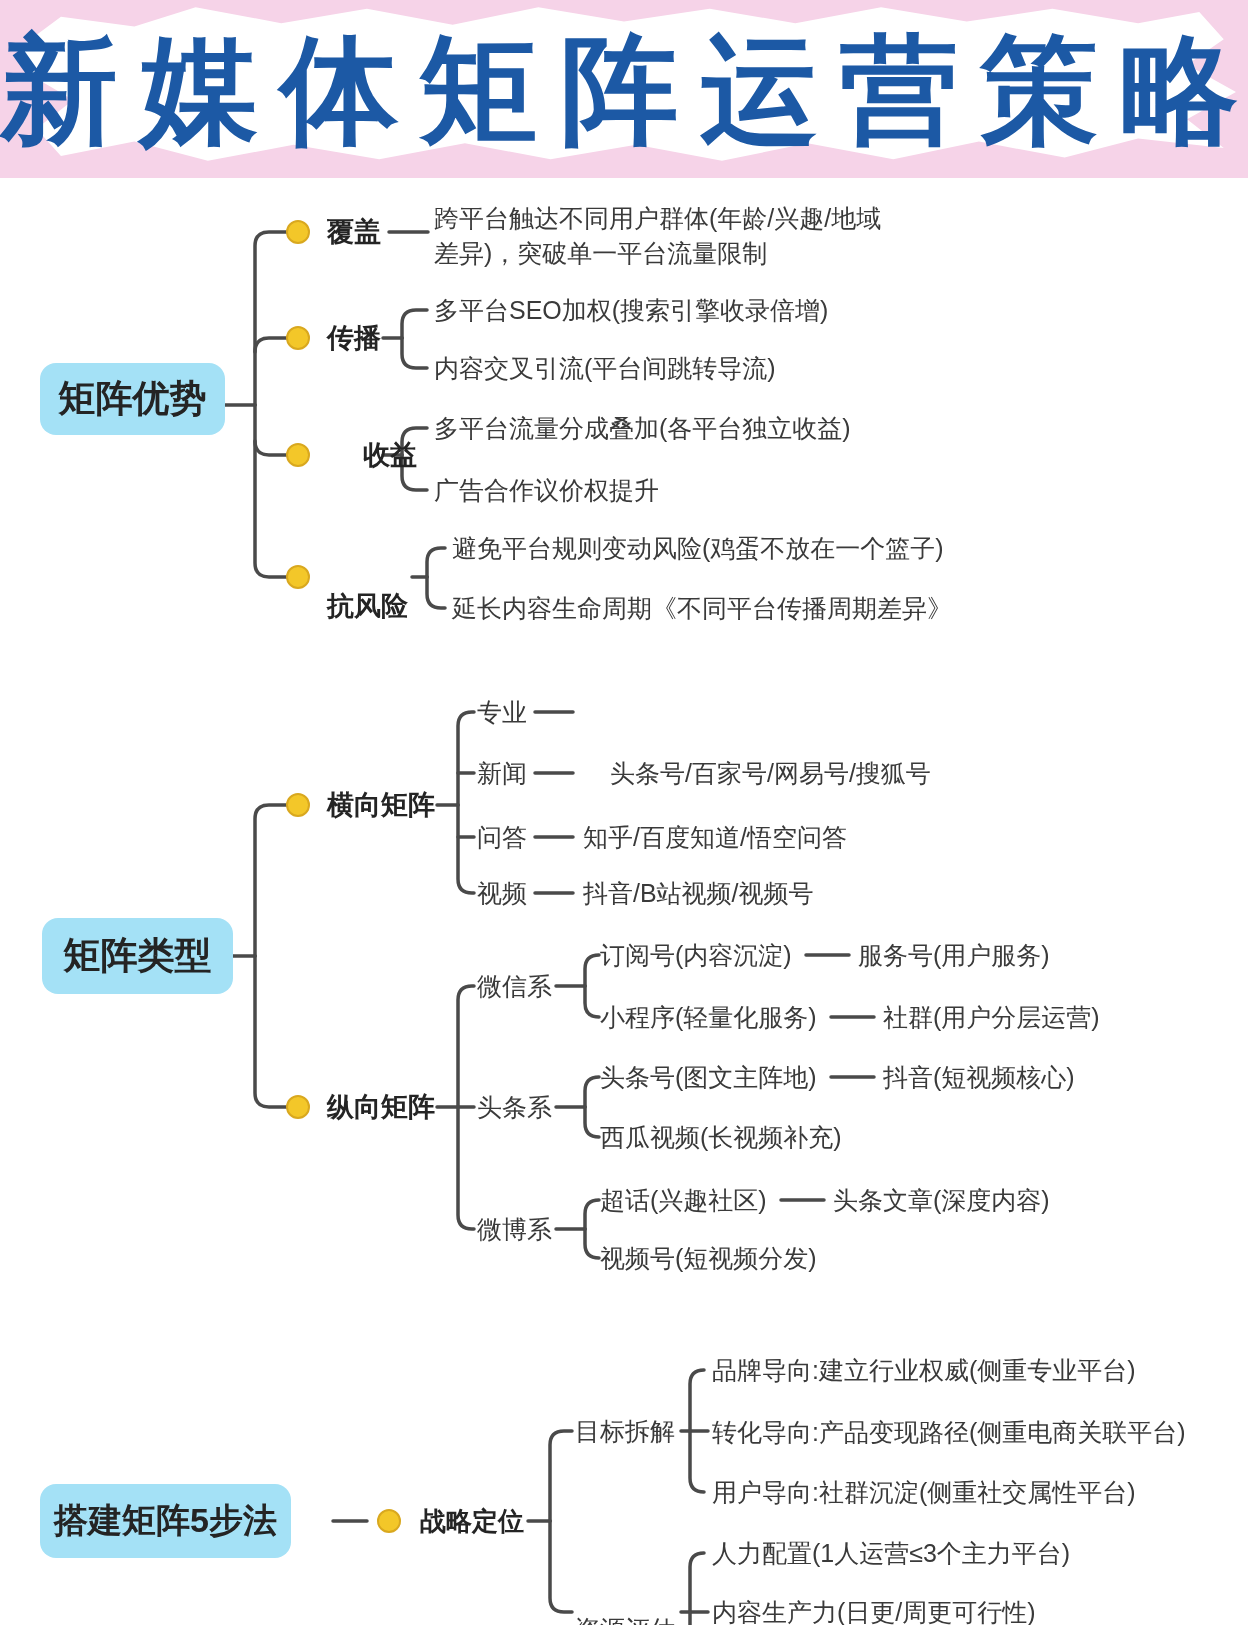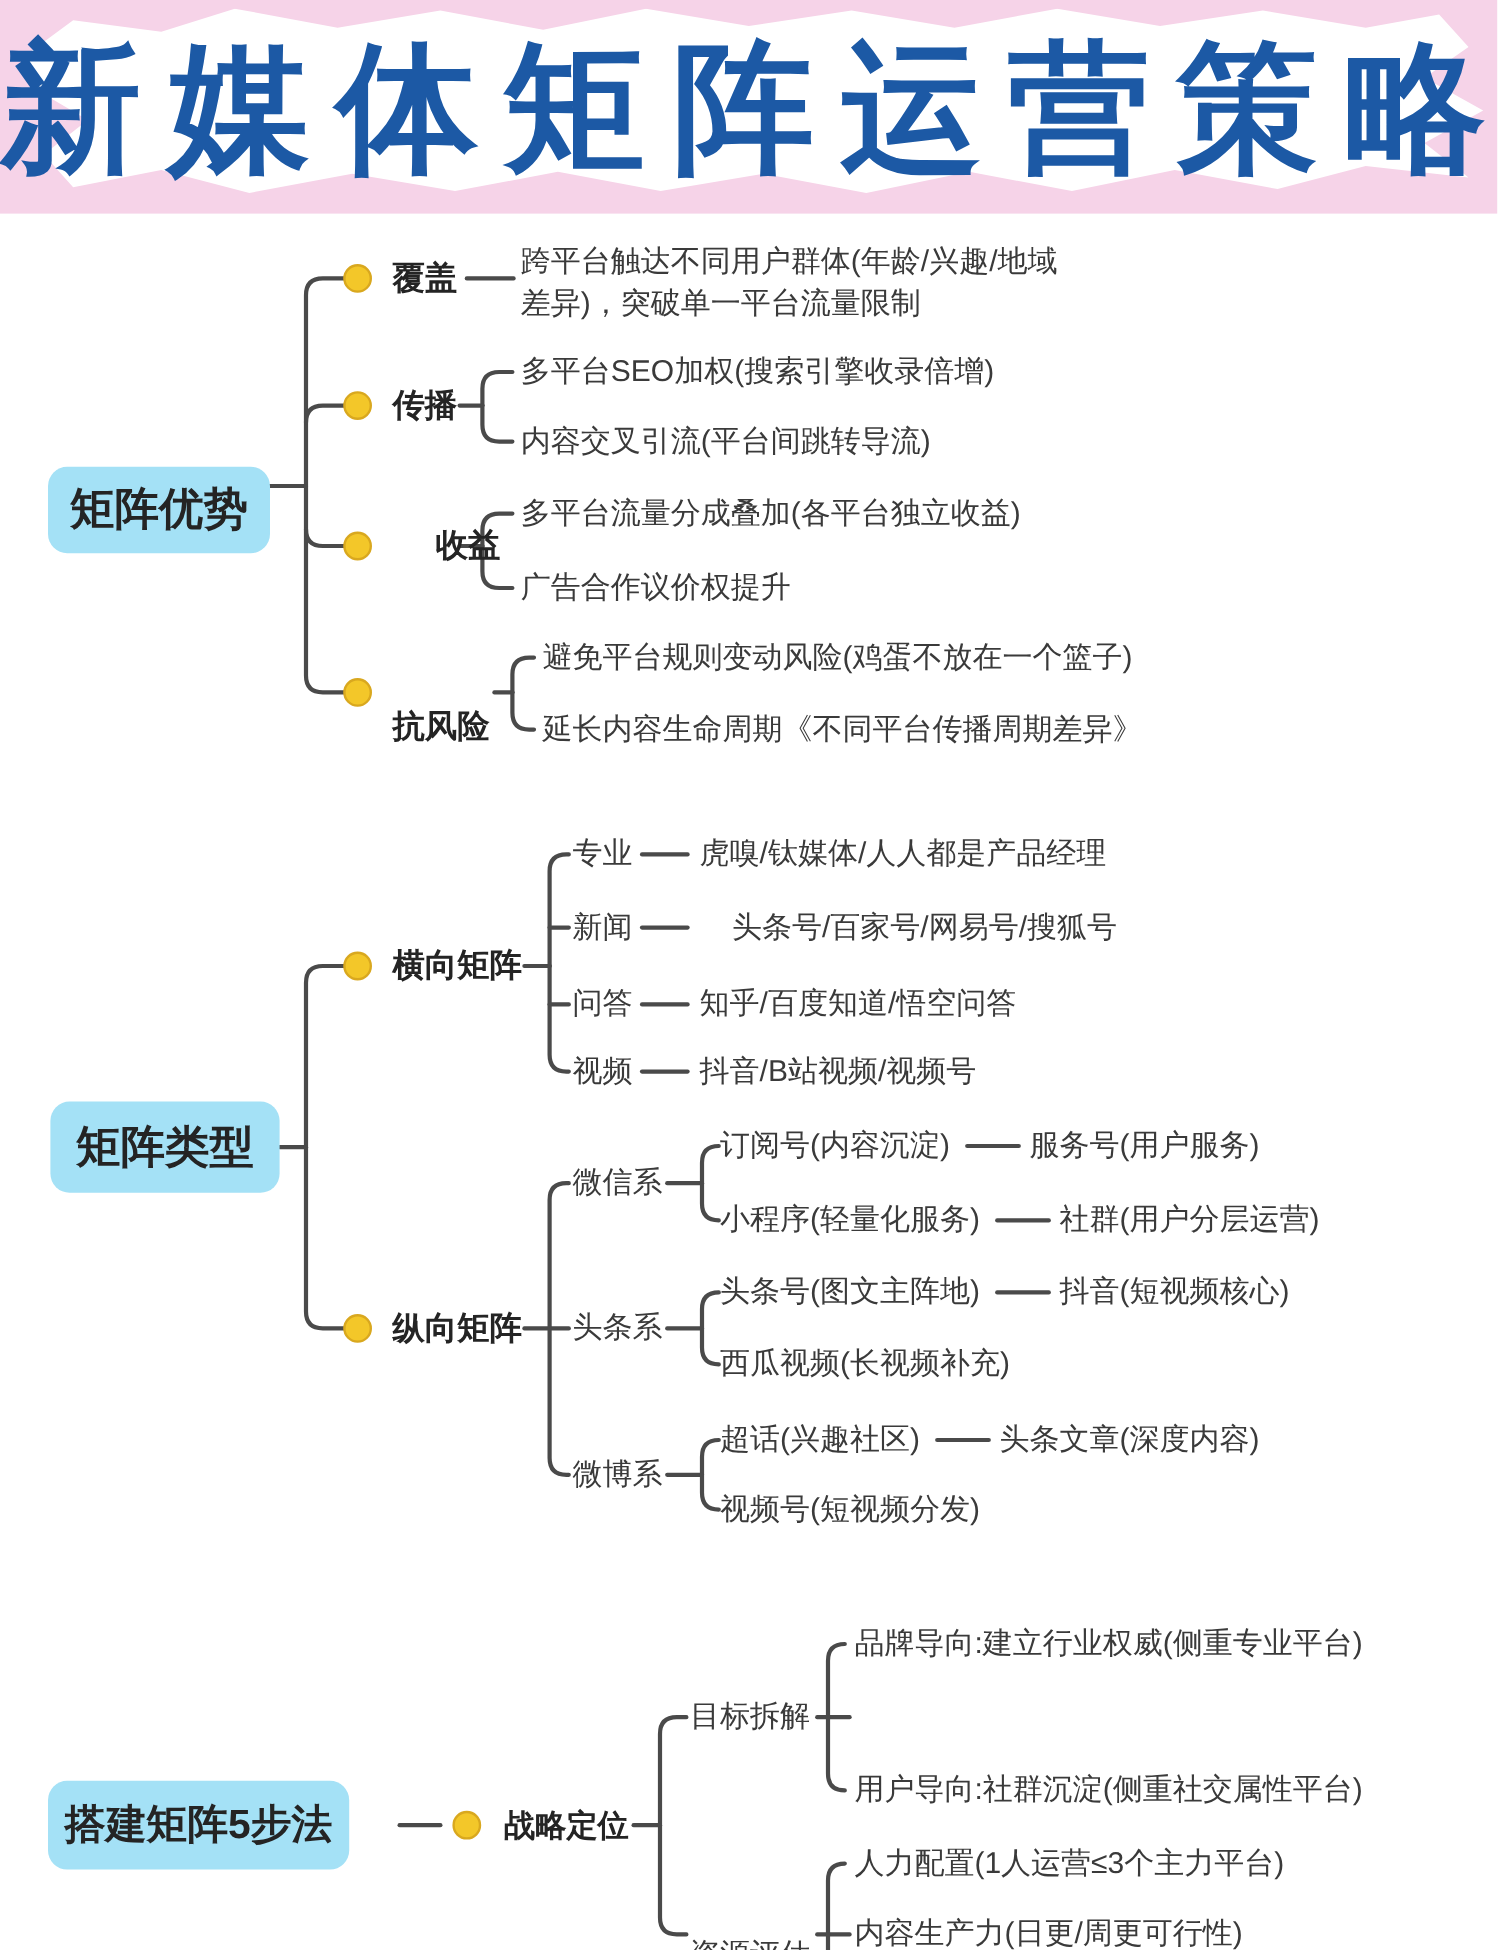--- a/index.html
+++ b/index.html
@@ -96,37 +96,36 @@
 
     <circle class="dot" cx="298" cy="232" r="11"></circle>
     <circle class="dot" cx="298" cy="338" r="11"></circle>
     <circle class="dot" cx="298" cy="455" r="11"></circle>
     <circle class="dot" cx="298" cy="577" r="11"></circle>
     <circle class="dot" cx="298" cy="805" r="11"></circle>
     <circle class="dot" cx="298" cy="1107" r="11"></circle>
     <circle class="dot" cx="389" cy="1521" r="11"></circle>
   </svg>
 
-  <div class="topic" style="left:40px;top:389px;width:185px;height:72px;font-size:37px;">矩阵优势</div>
+  <div class="topic" style="left:40px;top:363px;width:185px;height:72px;font-size:37px;">矩阵优势</div>
   <div class="lbl b" style="left:327px;top:232px;">覆盖</div>
   <div class="lbl wrap" style="left:434px;top:236px;transform:translateY(-50%);">跨平台触达不同用户群体(年龄/兴趣/地域差异)，突破单一平台流量限制</div>
   <div class="lbl b" style="left:327px;top:338px;">传播</div>
   <div class="lbl" style="left:434px;top:310px;">多平台SEO加权(搜索引擎收录倍增)</div>
   <div class="lbl" style="left:434px;top:368px;">内容交叉引流(平台间跳转导流)</div>
   <div class="lbl b" style="left:327px;top:455px;padding-left:36px;">收益</div>
   <div class="lbl" style="left:434px;top:428px;">多平台流量分成叠加(各平台独立收益)</div>
   <div class="lbl" style="left:434px;top:490px;text-align:right;">广告合作议价权提升</div>
   <div class="lbl b" style="left:327px;top:606px;text-align:right;">抗风险</div>
   <div class="lbl" style="left:452px;top:548px;">避免平台规则变动风险(鸡蛋不放在一个篮子)</div>
   <div class="lbl" style="left:452px;top:608px;">延长内容生命周期《不同平台传播周期差异》</div>
 
   <div class="topic" style="left:42px;top:918px;width:191px;height:76px;font-size:37px;">矩阵类型</div>
   <div class="lbl b" style="left:327px;top:805px;">横向矩阵</div>
   <div class="lbl" style="left:477px;top:712px;">专业</div>
-  <div class="lbl" style="left:583px;top:712px;">虎嗅/钛媒体/人人都是产品经理</div>
   <div class="lbl" style="left:477px;top:773px;">新闻</div>
   <div class="lbl" style="left:583px;top:773px;margin-left:27px;">头条号/百家号/网易号/搜狐号</div>
   <div class="lbl" style="left:477px;top:837px;">问答</div>
   <div class="lbl" style="left:583px;top:837px;">知乎/百度知道/悟空问答</div>
   <div class="lbl" style="left:477px;top:893px;">视频</div>
   <div class="lbl" style="left:583px;top:893px;">抖音/B站视频/视频号</div>
   <div class="lbl b" style="left:327px;top:1107px;">纵向矩阵</div>
   <div class="lbl" style="left:477px;top:986px;">微信系</div>
   <div class="lbl" style="left:600px;top:955px;">订阅号(内容沉淀)</div>
   <div class="lbl" style="left:858px;top:955px;">服务号(用户服务)</div>
@@ -138,18 +137,19 @@
   <div class="lbl" style="left:600px;top:1137px;">西瓜视频(长视频补充)</div>
   <div class="lbl" style="left:477px;top:1229px;">微博系</div>
   <div class="lbl" style="left:600px;top:1200px;">超话(兴趣社区)</div>
   <div class="lbl" style="left:833px;top:1200px;">头条文章(深度内容)</div>
   <div class="lbl" style="left:600px;top:1258px;">视频号(短视频分发)</div>
 
   <div class="topic" style="left:40px;top:1484px;width:251px;height:74px;font-size:34px;">搭建矩阵5步法</div>
   <div class="lbl b" style="left:420px;top:1521px;font-size:26px;">战略定位</div>
   <div class="lbl" style="left:575px;top:1431px;">目标拆解</div>
   <div class="lbl" style="left:712px;top:1370px;">品牌导向:建立行业权威(侧重专业平台)</div>
+  <div class="lbl" style="left:712px;top:1432px;">转化导向:产品变现路径(侧重电商关联平台)</div>
   <div class="lbl" style="left:712px;top:1492px;">用户导向:社群沉淀(侧重社交属性平台)</div>
   <div class="lbl" style="left:575px;top:1612px;margin-top:17px;">资源评估</div>
   <div class="lbl" style="left:712px;top:1553px;">人力配置(1人运营≤3个主力平台)</div>
   <div class="lbl" style="left:712px;top:1612px;">内容生产力(日更/周更可行性)</div>
 
 </div>
 
 </body></html>

